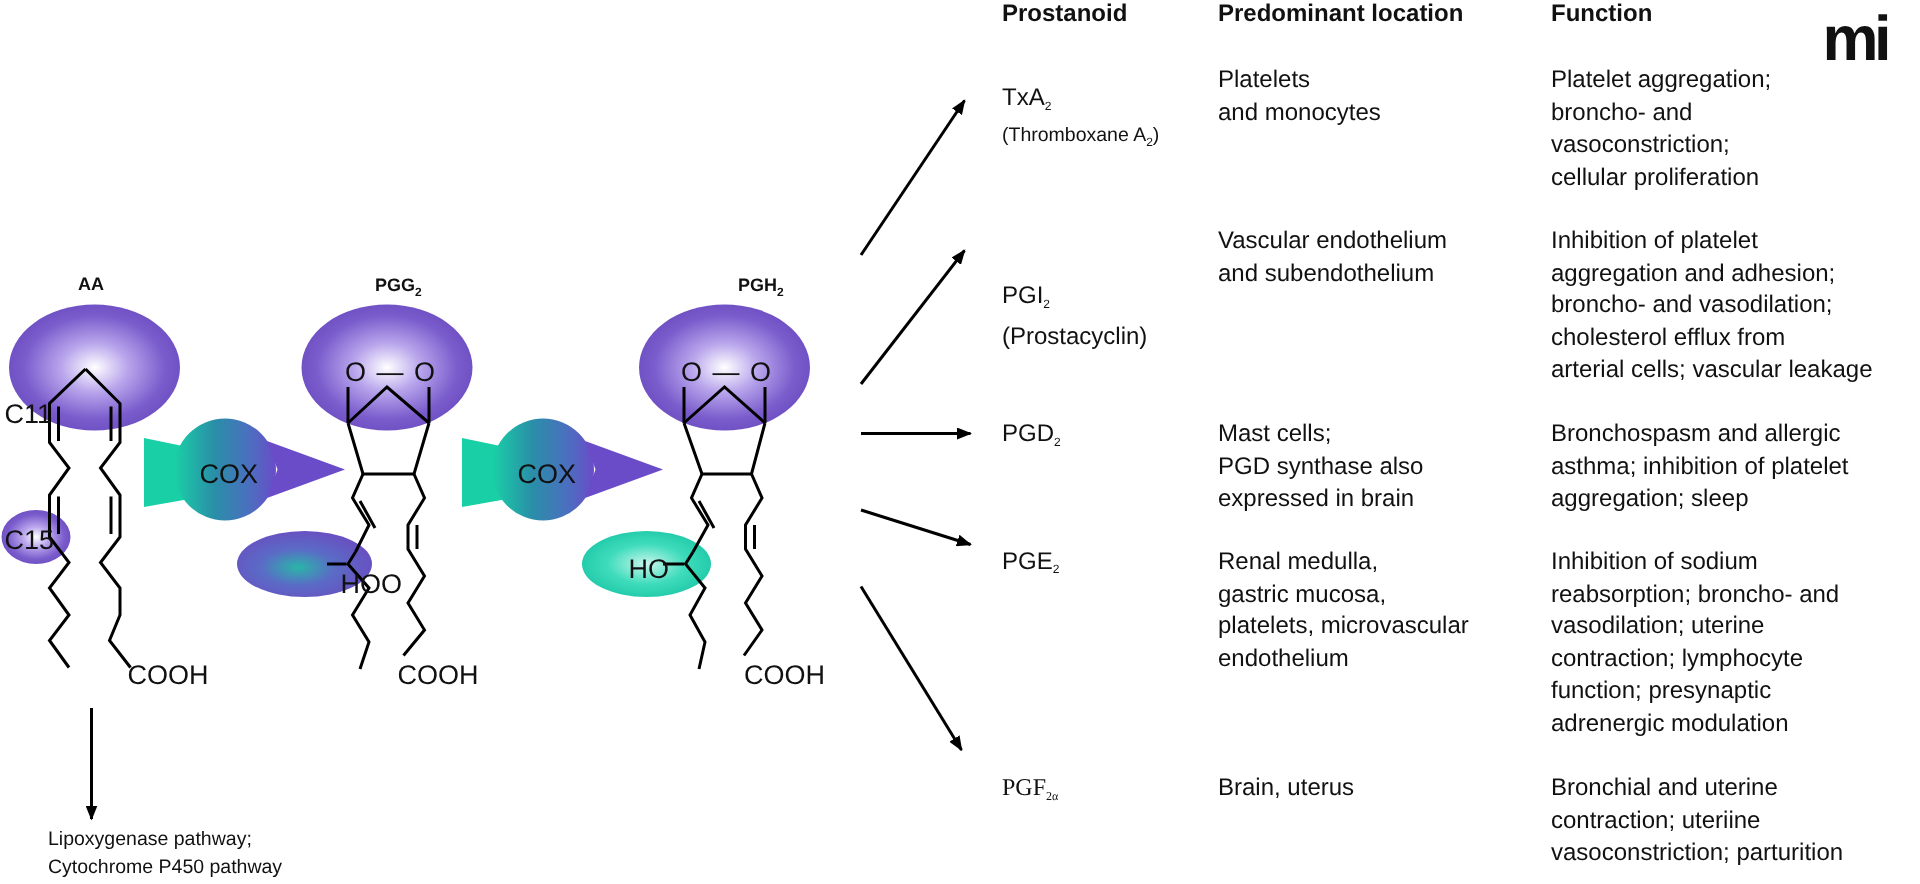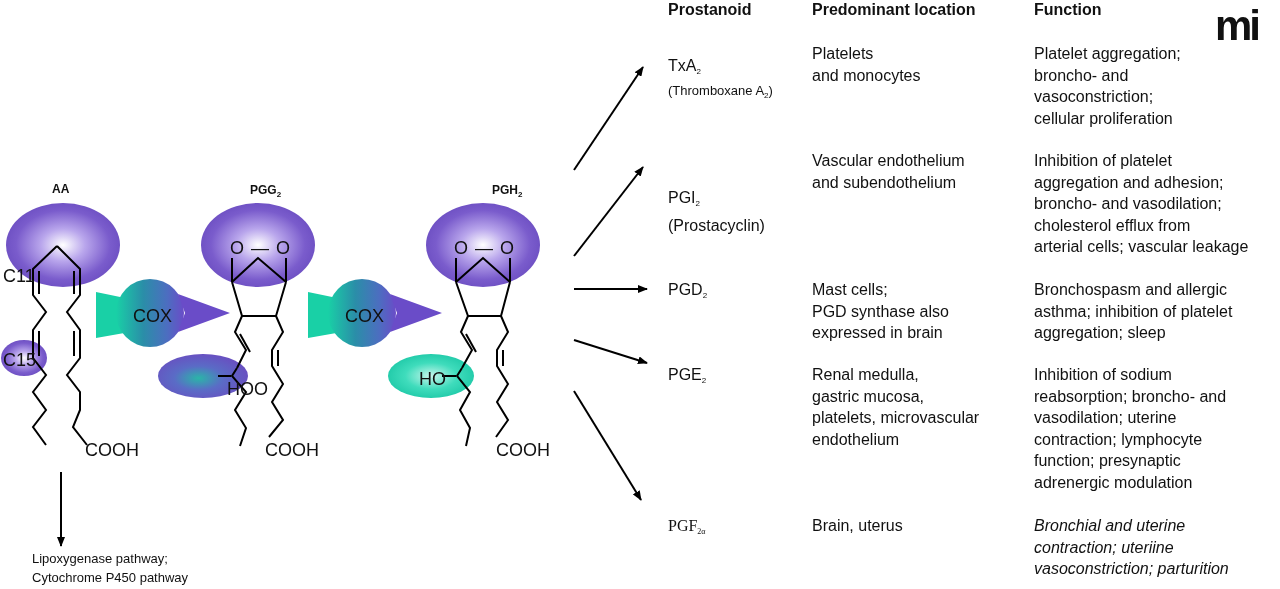--- a/index.html
+++ b/index.html
@@ -178,15 +178,15 @@
 endothelium</div>
 <div class="abs cell" style="left:1034px;top:364px;">Inhibition of sodium
 reabsorption; broncho- and
 vasodilation; uterine
 contraction; lymphocyte
 function; presynaptic
 adrenergic modulation</div>
 
 <div class="abs cell" style="left:668px;top:515px;font-family:Liberation Serif, serif;"><span>PGF</span><sub>2α</sub></div>
 <div class="abs cell" style="left:812px;top:515px;text-align:center;">Brain, uterus</div>
-<div class="abs cell" style="left:1034px;top:515px;font-style:italic;">Bronchial and uterine
+<div class="abs cell" style="left:1034px;top:515px;">Bronchial and uterine
 contraction; uteriine
 vasoconstriction; parturition</div>
 
 </body></html>

